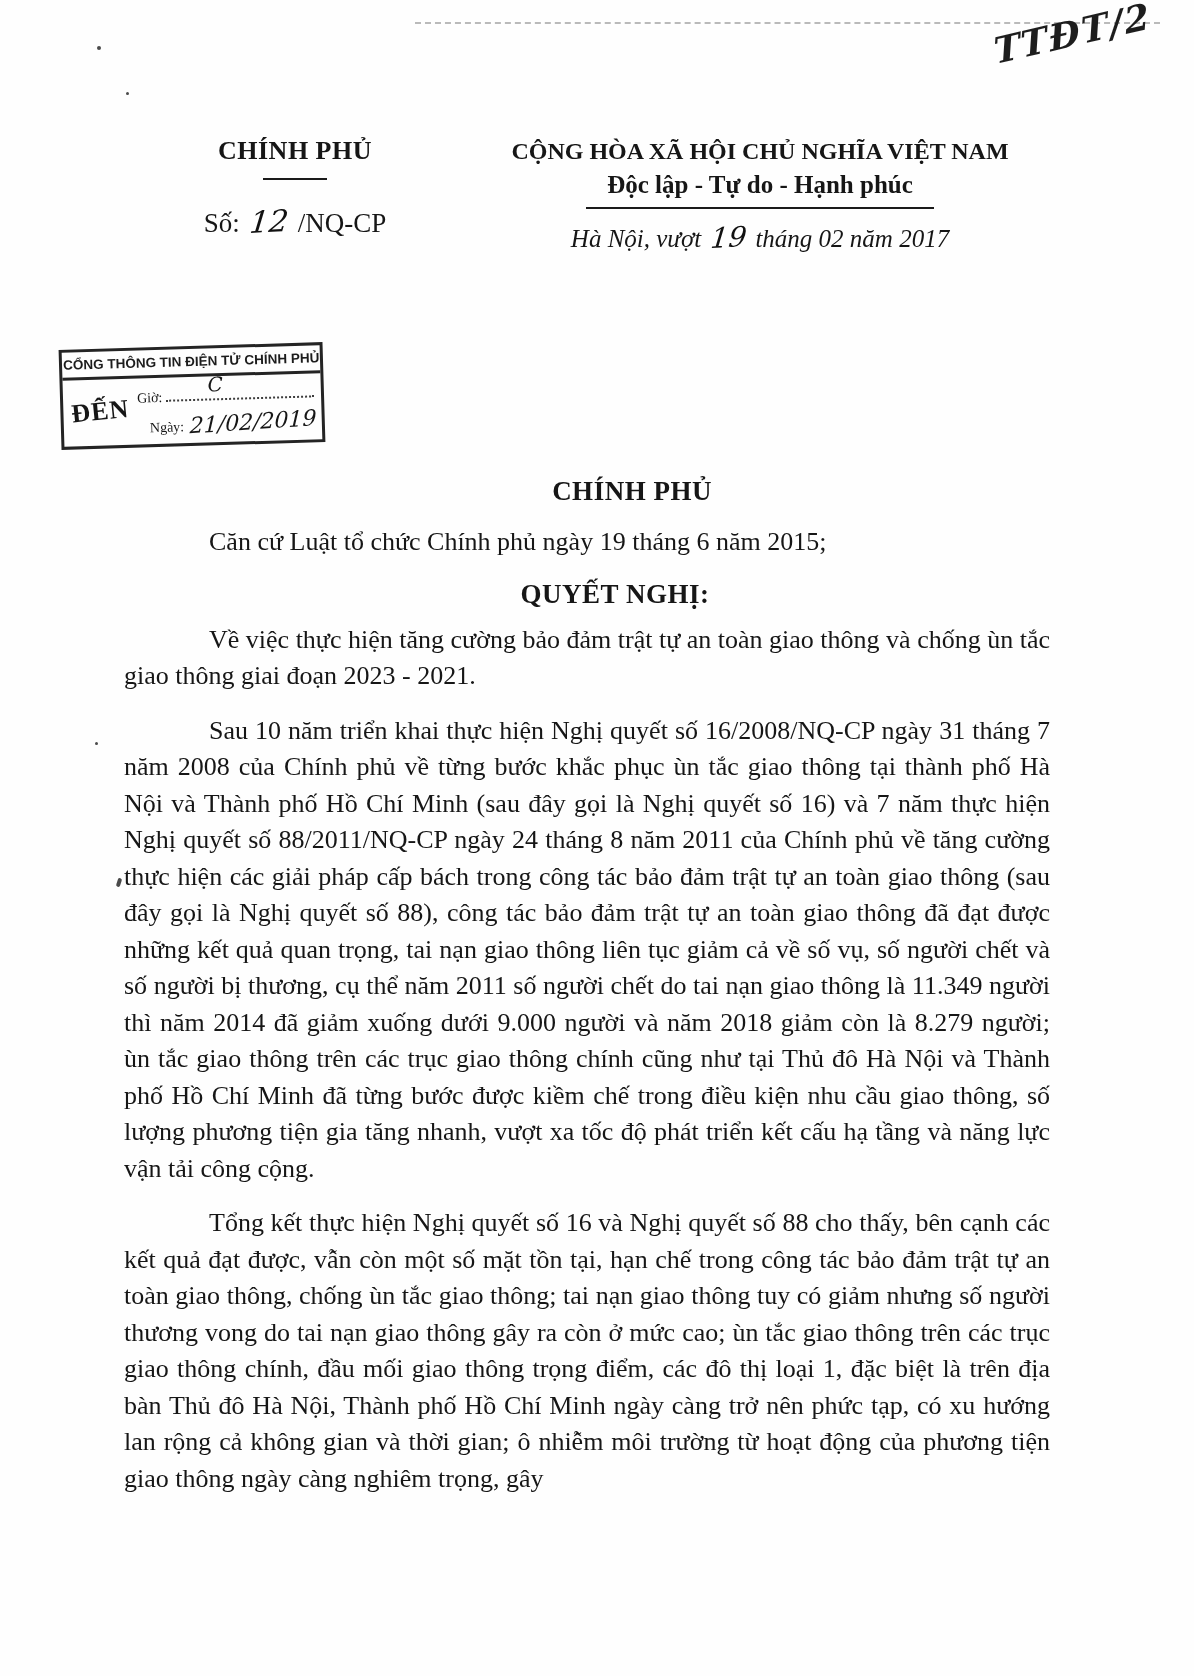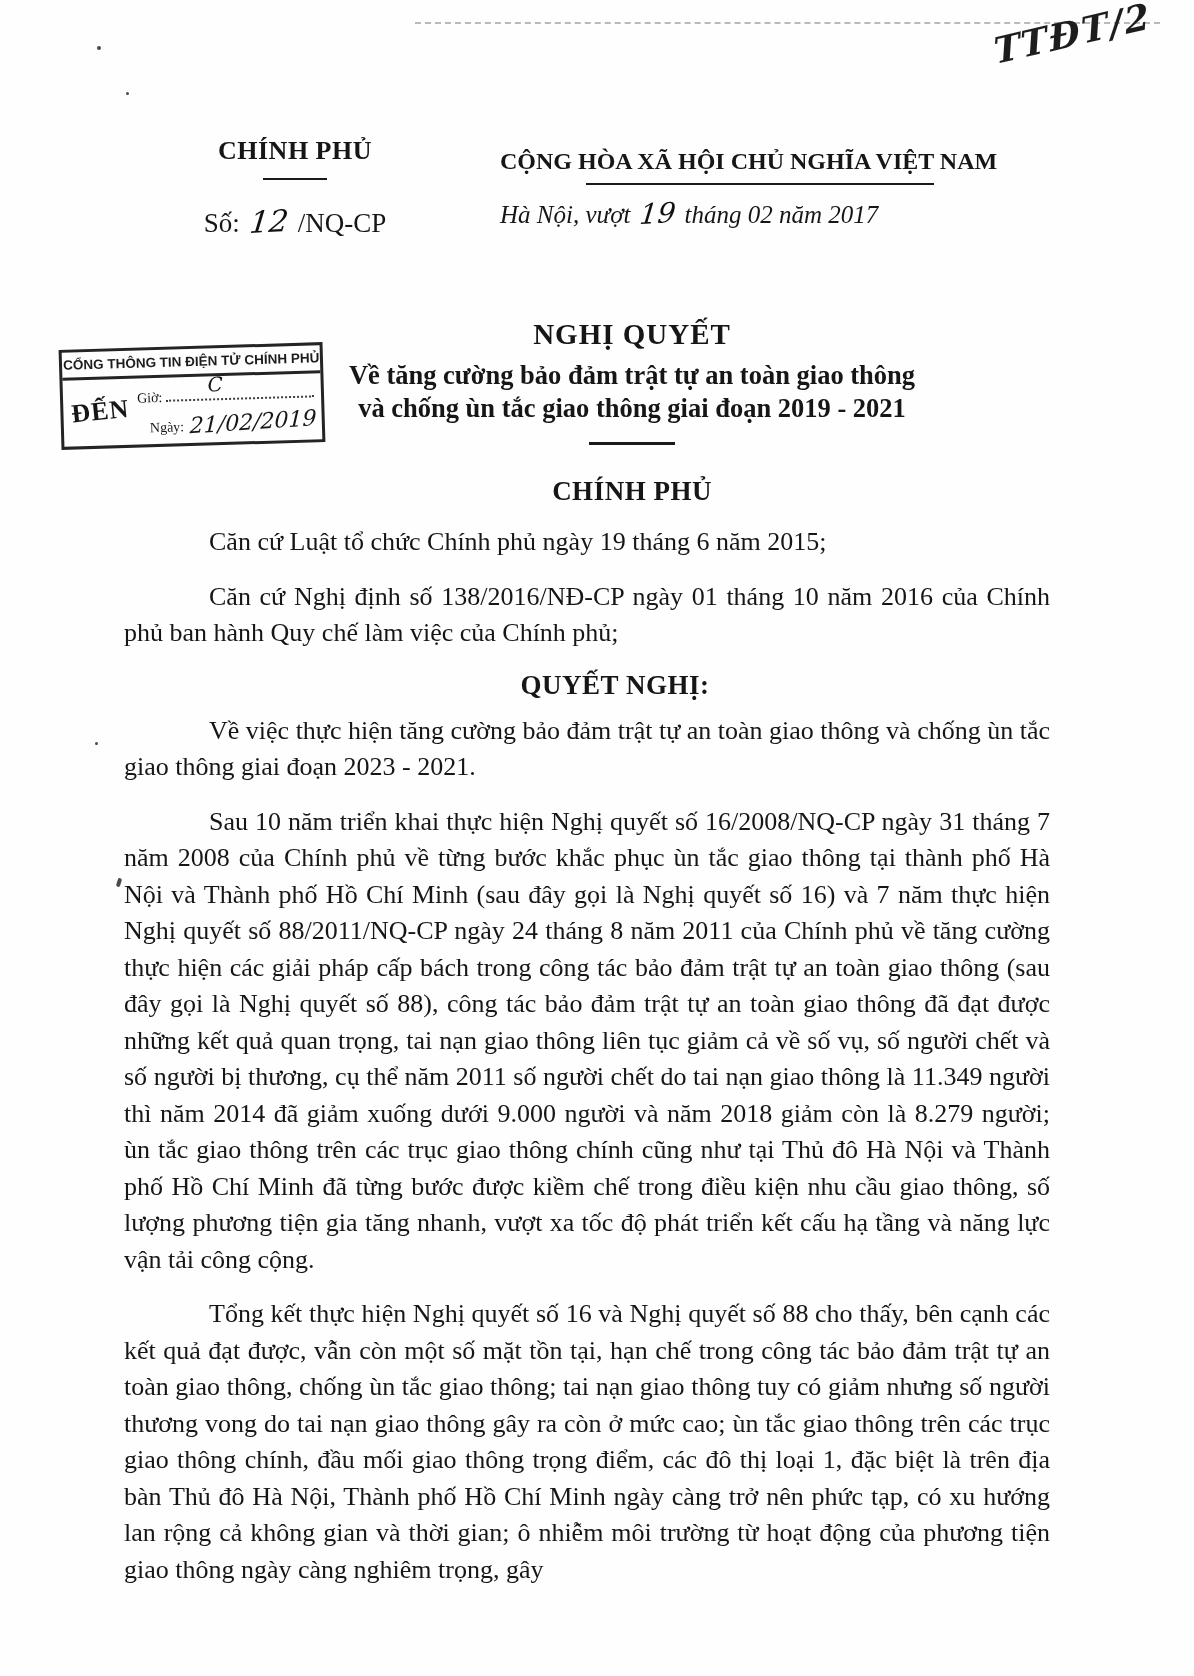--- a/index.html
+++ b/index.html
@@ -25,21 +25,21 @@
     letter-spacing:2px;color:#1d1d1d;
   }
   
   .head-left{
     position:absolute;top:136px;left:145px;width:300px;text-align:center;
   }
   .org-name{font-size:26px;font-weight:bold;letter-spacing:.5px;}
   .head-rule{width:64px;height:2px;background:#1a1a1a;margin:12px auto 0;}
   .doc-number{font-size:27px;margin-top:24px;white-space:nowrap;}
   .head-right{
-    position:absolute;top:148px;left:500px;width:520px;text-align:left;
+    position:absolute;top:138px;left:500px;width:520px;text-align:center;
   }
   .national-title{font-size:24px;font-weight:bold;white-space:nowrap;}
   .national-motto{font-size:25px;font-weight:bold;margin-top:6px;}
   .motto-rule{width:348px;height:2px;background:#1a1a1a;margin:8px auto 0;}
   .place-date{font-size:25px;font-style:italic;margin-top:12px;white-space:nowrap;}
   
   .hw{
     font-family:"DejaVu Serif", serif;font-style:italic;
     display:inline-block;transform:skewX(-9deg) rotate(-3deg);
     font-size:1.12em;padding:0 3px;color:#111;
@@ -123,55 +123,49 @@
     <div class="head-rule"></div>
     <div class="doc-number">
       <span>Số:</span>
       <span class="hw">12</span>
       <span>/NQ-CP</span>
     </div>
   </div>
 
   <div class="head-right">
     <div class="national-title">CỘNG HÒA XÃ HỘI CHỦ NGHĨA VIỆT NAM</div>
+    <div class="national-motto">Độc lập - Tự do - Hạnh phúc</div>
     <div class="motto-rule"></div>
     <div class="place-date">
       <span>Hà Nội, vượt</span>
       <span class="hw">19</span>
       <span>tháng 02 năm 2017</span>
     </div>
   </div>
 
-  <div class="title-block">
-    <div class="doc-type">NGHỊ QUYẾT</div>
-    <div class="subject first">Về tăng cường bảo đảm trật tự an toàn giao thông</div>
-    <div class="subject">và chống ùn tắc giao thông giai đoạn 2019 - 2021</div>
-    <div class="title-rule"></div>
-  </div>
 
   <div class="stamp">
     <div class="stamp-title">CỔNG THÔNG TIN ĐIỆN TỬ CHÍNH PHỦ</div>
     <div class="stamp-body">
       <div class="stamp-den">ĐẾN</div>
       <div class="stamp-row-gio">
         <span>Giờ:</span>
         <span class="dots"><span class="hw-time">C</span></span>
       </div>
       <div class="stamp-row-ngay">
         <span>Ngày:</span>
         <span class="hw-date">21/02/2019</span>
       </div>
     </div>
   </div>
 
   <div class="issuer">CHÍNH PHỦ</div>
 
   <div class="body-text">
     <p>Căn cứ Luật tổ chức Chính phủ ngày 19 tháng 6 năm 2015;</p>
-    <p>Căn cứ Nghị định số 138/2016/NĐ-CP ngày 01 tháng 10 năm 2016 của Chính phủ ban hành Quy chế làm việc của Chính phủ;</p>
     <div class="resolve-heading">QUYẾT NGHỊ:</div>
     <p>Về việc thực hiện tăng cường bảo đảm trật tự an toàn giao thông và chống ùn tắc giao thông giai đoạn 2023 - 2021.</p>
     <p>Sau 10 năm triển khai thực hiện Nghị quyết số 16/2008/NQ-CP ngày 31 tháng 7 năm 2008 của Chính phủ về từng bước khắc phục ùn tắc giao thông tại thành phố Hà Nội và Thành phố Hồ Chí Minh (sau đây gọi là Nghị quyết số 16) và 7 năm thực hiện Nghị quyết số 88/2011/NQ-CP ngày 24 tháng 8 năm 2011 của Chính phủ về tăng cường thực hiện các giải pháp cấp bách trong công tác bảo đảm trật tự an toàn giao thông (sau đây gọi là Nghị quyết số 88), công tác bảo đảm trật tự an toàn giao thông đã đạt được những kết quả quan trọng, tai nạn giao thông liên tục giảm cả về số vụ, số người chết và số người bị thương, cụ thể năm 2011 số người chết do tai nạn giao thông là 11.349 người thì năm 2014 đã giảm xuống dưới 9.000 người và năm 2018 giảm còn là 8.279 người; ùn tắc giao thông trên các trục giao thông chính cũng như tại Thủ đô Hà Nội và Thành phố Hồ Chí Minh đã từng bước được kiềm chế trong điều kiện nhu cầu giao thông, số lượng phương tiện gia tăng nhanh, vượt xa tốc độ phát triển kết cấu hạ tầng và năng lực vận tải công cộng.</p>
     <p>Tổng kết thực hiện Nghị quyết số 16 và Nghị quyết số 88 cho thấy, bên cạnh các kết quả đạt được, vẫn còn một số mặt tồn tại, hạn chế trong công tác bảo đảm trật tự an toàn giao thông, chống ùn tắc giao thông; tai nạn giao thông tuy có giảm nhưng số người thương vong do tai nạn giao thông gây ra còn ở mức cao; ùn tắc giao thông trên các trục giao thông chính, đầu mối giao thông trọng điểm, các đô thị loại 1, đặc biệt là trên địa bàn Thủ đô Hà Nội, Thành phố Hồ Chí Minh ngày càng trở nên phức tạp, có xu hướng lan rộng cả không gian và thời gian; ô nhiễm môi trường từ hoạt động của phương tiện giao thông ngày càng nghiêm trọng, gây</p>
   </div>
 
   <div class="speck s1"></div>
   <div class="speck s2"></div>
   <div class="speck s3"></div>
   <div class="speck s4"></div>

